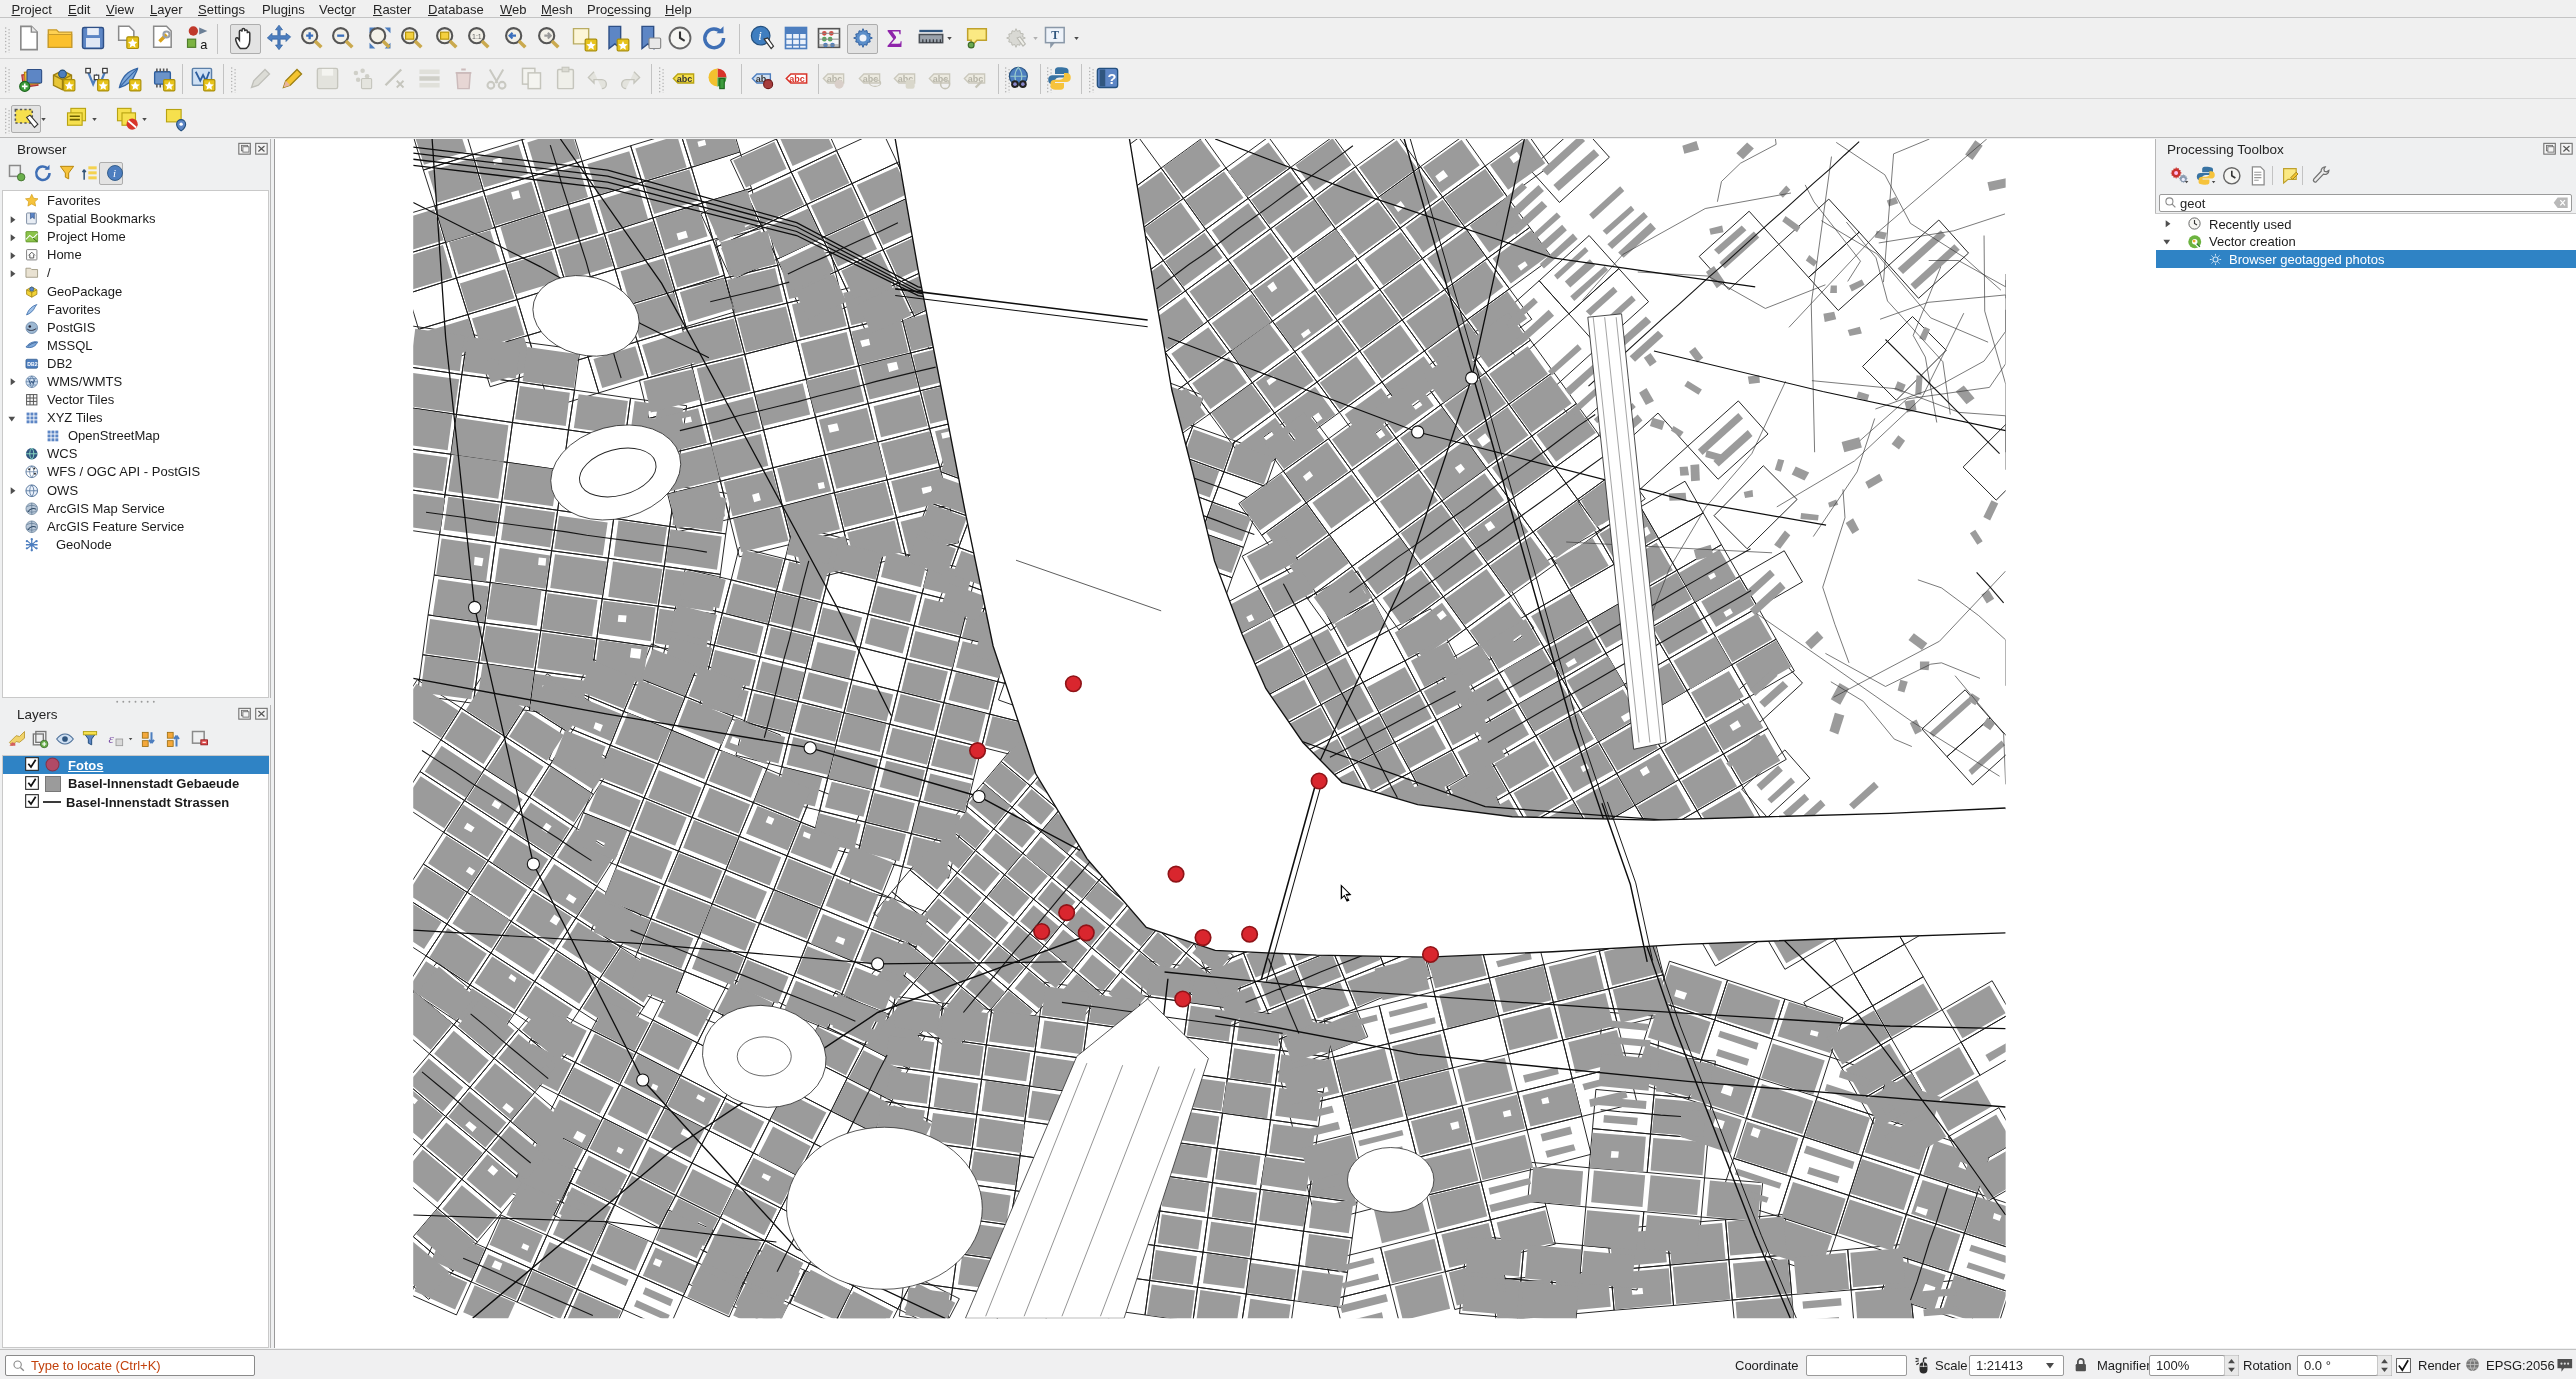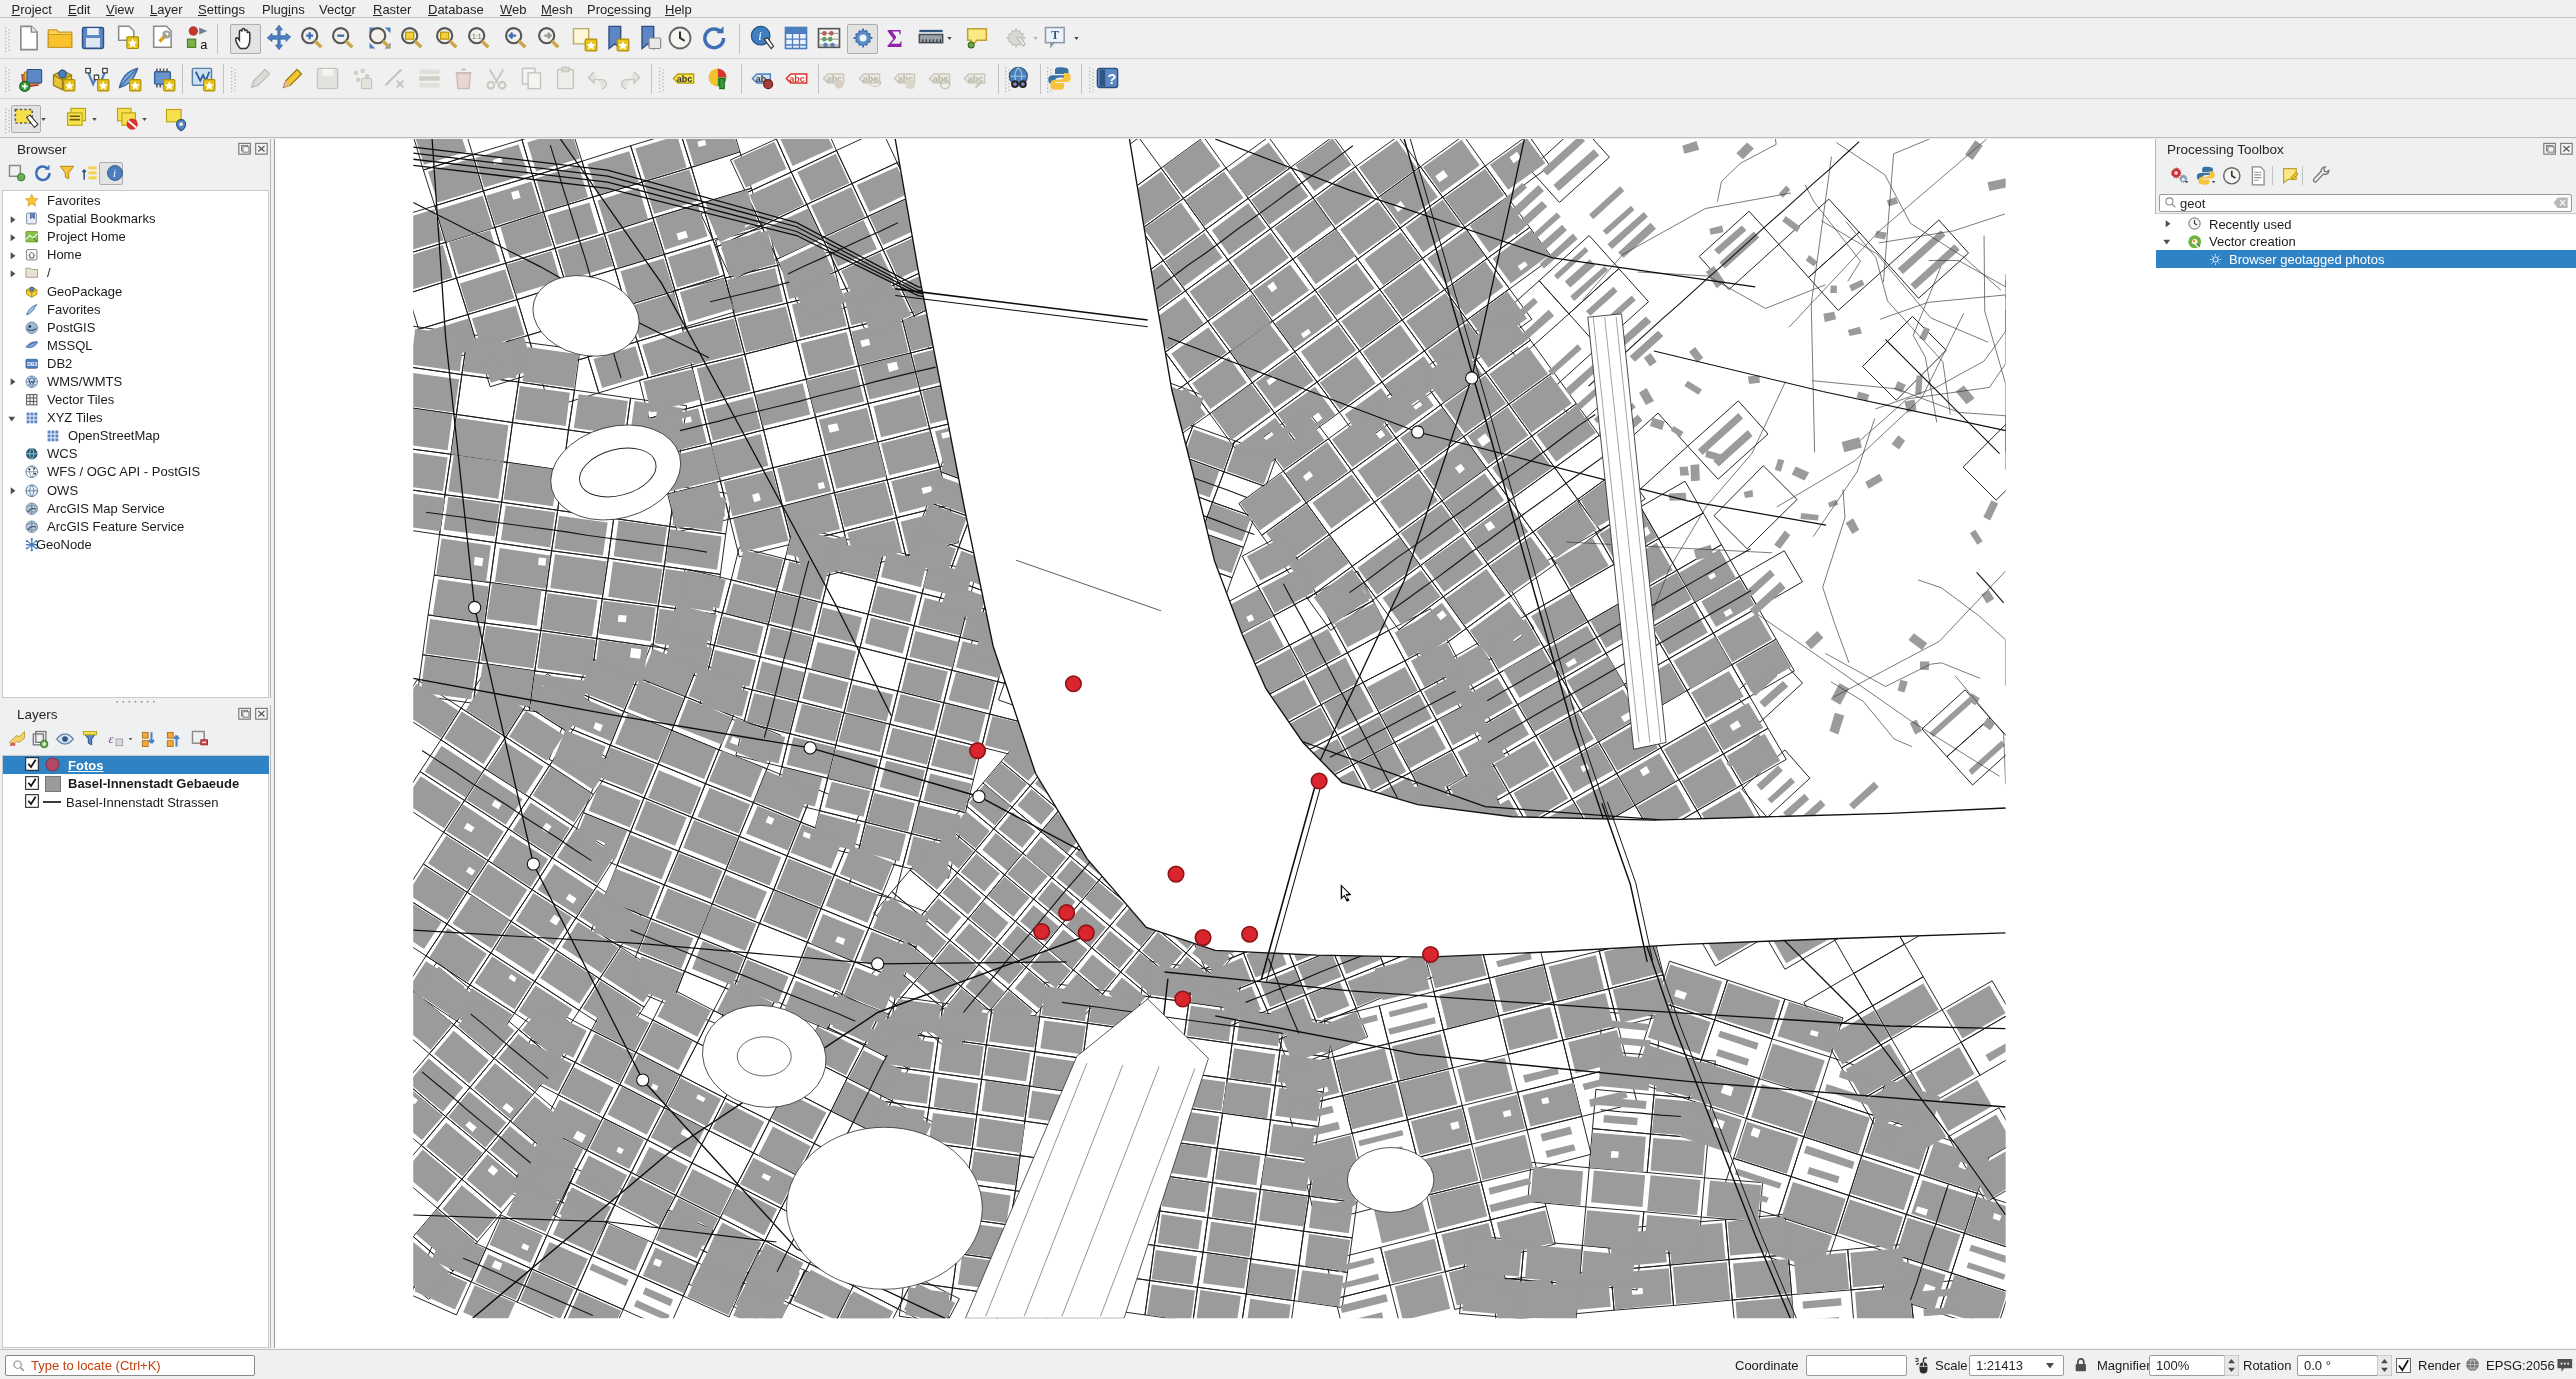--- a/index.html
+++ b/index.html
@@ -2480,21 +2480,21 @@
 <svg style="position:absolute;left:24px;top:537px" width="15.5" height="15.5" viewBox="0 0 24 24">
     <path d="M12 3v18M5 6l14 12M19 6L5 18M3 12h18" stroke="#4d7ebf" stroke-width="2"></path>
     <circle cx="12" cy="12" r="2.6" fill="#4d7ebf"></circle>
     <circle cx="12" cy="3.5" r="1.8" fill="#4d7ebf"></circle>
     <circle cx="12" cy="20.5" r="1.8" fill="#4d7ebf"></circle>
     <circle cx="4.5" cy="6.5" r="1.8" fill="#4d7ebf"></circle>
     <circle cx="19.5" cy="17.5" r="1.8" fill="#4d7ebf"></circle>
     <circle cx="19.5" cy="6.5" r="1.8" fill="#4d7ebf"></circle>
     <circle cx="4.5" cy="17.5" r="1.8" fill="#4d7ebf"></circle>
   </svg>
-<div class="tree" style="left:36px;top:537px">GeoNode</div>
+<div class="tree" style="left:56px;top:537px">GeoNode</div>
 <div class="abs" style="left:0;top:698px;width:271px;height:6.8px;background:#eff0f1"></div>
 <svg class="abs" style="left:115px;top:700px" width="41" height="3.4" viewBox="0 0 60 5">
     <circle cx="3" cy="2.5" r="1.4" fill="#9a9a9a"></circle>
     <circle cx="12" cy="2.5" r="1.4" fill="#9a9a9a"></circle>
     <circle cx="21" cy="2.5" r="1.4" fill="#9a9a9a"></circle>
     <circle cx="30" cy="2.5" r="1.4" fill="#9a9a9a"></circle>
     <circle cx="39" cy="2.5" r="1.4" fill="#9a9a9a"></circle>
     <circle cx="48" cy="2.5" r="1.4" fill="#9a9a9a"></circle>
     <circle cx="57" cy="2.5" r="1.4" fill="#9a9a9a"></circle>
   </svg>
@@ -2560,21 +2560,21 @@
     <rect x="1" y="1" width="19" height="19" fill="#fff" stroke="#222" stroke-width="1.6"></rect>
     <path d="M5 10l4 5 7-11" stroke="#111" stroke-width="2.6" fill="none"></path>
   </svg>
 <div class="abs" style="left:45px;top:776px;width:15.5px;height:15.5px;background:#9b9b9b;border:0.7px solid #777"></div>
 <div class="tree" style="left:68px;top:776px;font-weight:bold">Basel-Innenstadt Gebaeude</div>
 <svg class="abs" style="left:25px;top:794px" width="14" height="14" viewBox="0 0 21 21">
     <rect x="1" y="1" width="19" height="19" fill="#fff" stroke="#222" stroke-width="1.6"></rect>
     <path d="M5 10l4 5 7-11" stroke="#111" stroke-width="2.6" fill="none"></path>
   </svg>
 <div class="abs" style="left:43px;top:801px;width:17.6px;height:2.4px;background:#3a3a3a"></div>
-<div class="tree" style="left:66px;top:795px;font-weight:normal">Basel-Innenstadt Strassen</div>
+<div class="tree" style="left:66px;top:795px;font-weight:bold">Basel-Innenstadt Strassen</div>
 <div class="abs" style="left:2155px;top:139px;width:421px;height:1209px;background:#eff0f1;border-left:0.7px solid #b6b6b6"></div>
 <div class="panel-title" style="left:2167px;top:142px">Processing Toolbox</div>
 <svg class="abs" style="left:2543px;top:142px" width="30" height="13.5" viewBox="0 0 44 20">
     <rect x="1" y="2" width="17" height="16" fill="#f4f4f4" stroke="#6f6f6f" stroke-width="1.6"></rect>
     <rect x="5" y="5" width="9" height="8" fill="none" stroke="#6f6f6f" stroke-width="1.3"></rect>
     <rect x="7" y="7" width="9" height="8" fill="#f4f4f4" stroke="#6f6f6f" stroke-width="1.3"></rect>
     <rect x="26" y="2" width="17" height="16" fill="#f4f4f4" stroke="#6f6f6f" stroke-width="1.6"></rect>
     <path d="M30 6l9 8M39 6l-9 8" stroke="#555" stroke-width="1.8"></path>
   </svg>
 <svg style="position:absolute;left:2168px;top:165px" width="21.6" height="21.6" viewBox="0 0 24 24">

